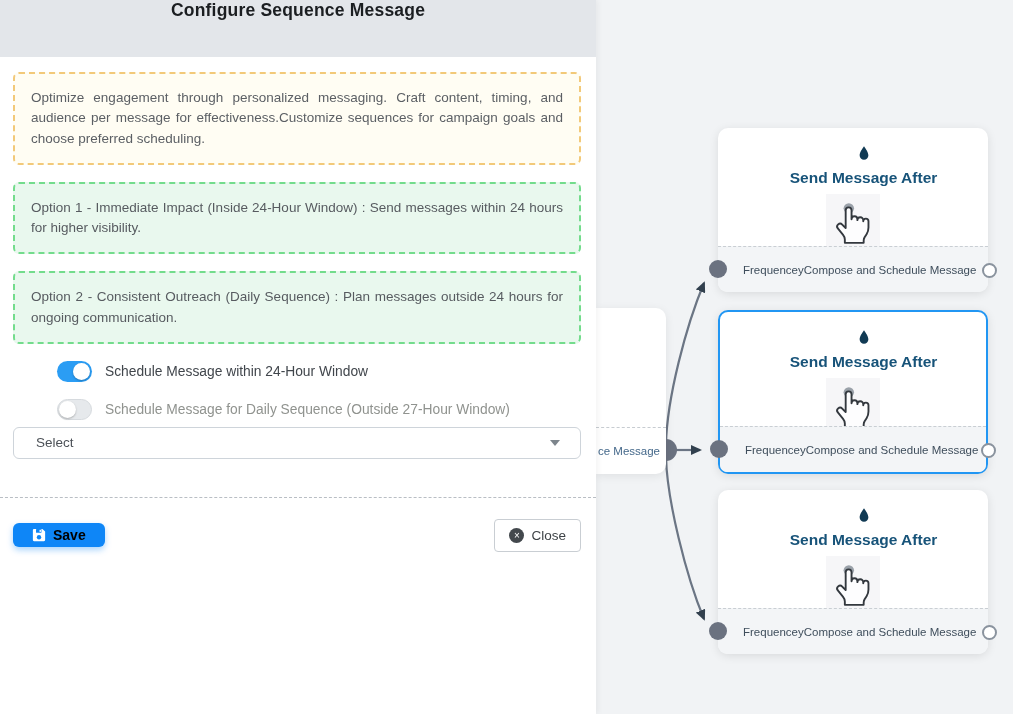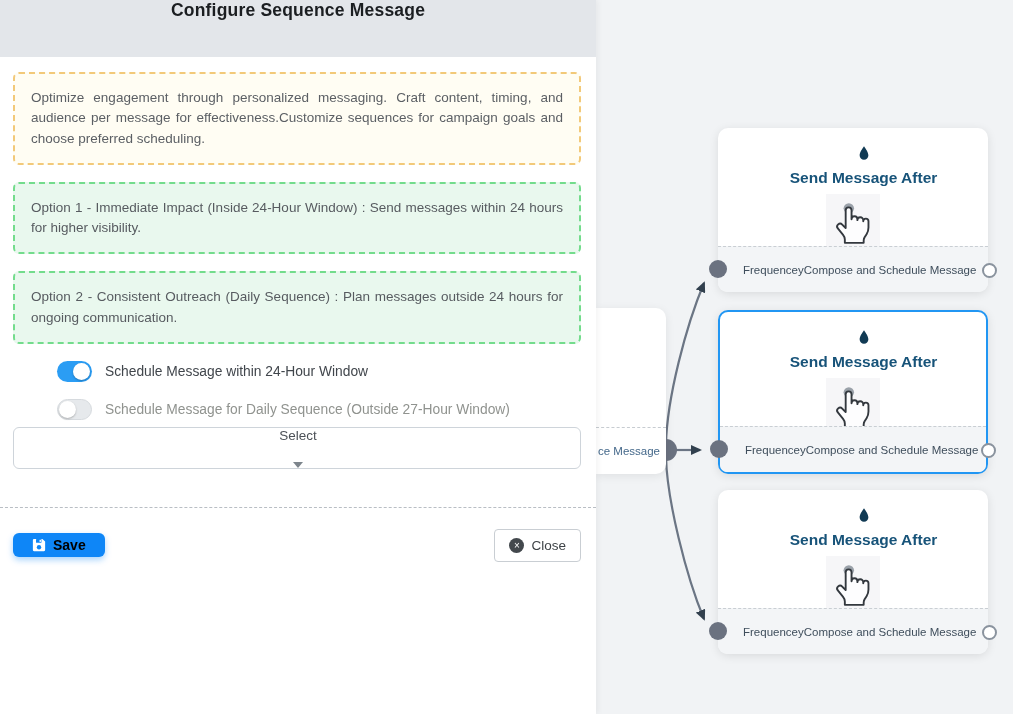--- a/index.html
+++ b/index.html
@@ -23,22 +23,22 @@
   .switch.on  { background:#2b9df4; }
   .switch.off { background:#e6e9ec; border:1px solid #d6dade; }
   .switch .knob { position:absolute; top:2px; width:17px; height:17px; border-radius:50%; background:#ffffff; box-shadow:0 1px 2px rgba(0,0,0,.25); }
   .switch.on  .knob { right:2px; }
   .switch.off .knob { left:1px; top:1.5px; }
   .toggle-label { margin-left:13px; font-size:13.8px; }
   .toggle-label.primary { color:#41464c; }
   .toggle-label.muted   { color:#90938f; }
 
   .field-label { margin-top:28px; font-size:14px; color:#24272b; }
-  .select-box { margin-top:7px; height:42px; border:1px solid #ced4da; border-radius:6px; background:#fff;
-                display:flex; align-items:center; justify-content:space-between; padding:0 20px 0 22px; cursor:pointer;flex-direction:column; }
+  .select-box { margin-top:7px; height:32px; border:1px solid #ced4da; border-radius:6px; background:#fff;
+                display:flex; align-items:center; justify-content:space-between; padding:0 20px 0 22px; cursor:pointer; }
   .select-value { font-size:13.5px; color:#4c5157; }
   .caret-down { width:0; height:0; border-left:5px solid transparent; border-right:5px solid transparent; border-top:6px solid #7d858c; }
 
   .panel-divider { margin:38px -15px 0 -13px; border:0; border-top:1.5px dashed #b9bec4; }
 
   .btn-row { display:flex; align-items:center; justify-content:space-between; margin-top:21px; }
   .btn-save { display:inline-flex; align-items:center; gap:7px; background:#0e86f7; color:#000000; border:none; border-radius:6px;
               padding:4px 19px; font-size:14px; font-weight:bold; font-family:inherit; cursor:pointer; box-shadow:0 3px 6px rgba(14,134,247,.35); }
   .btn-close { display:inline-flex; align-items:center; gap:7px; background:#fff; color:#3e4347; border:1px solid #c9ced3; border-radius:4px;
                padding:8px 14px; font-size:13.5px; font-family:inherit; cursor:pointer; }

